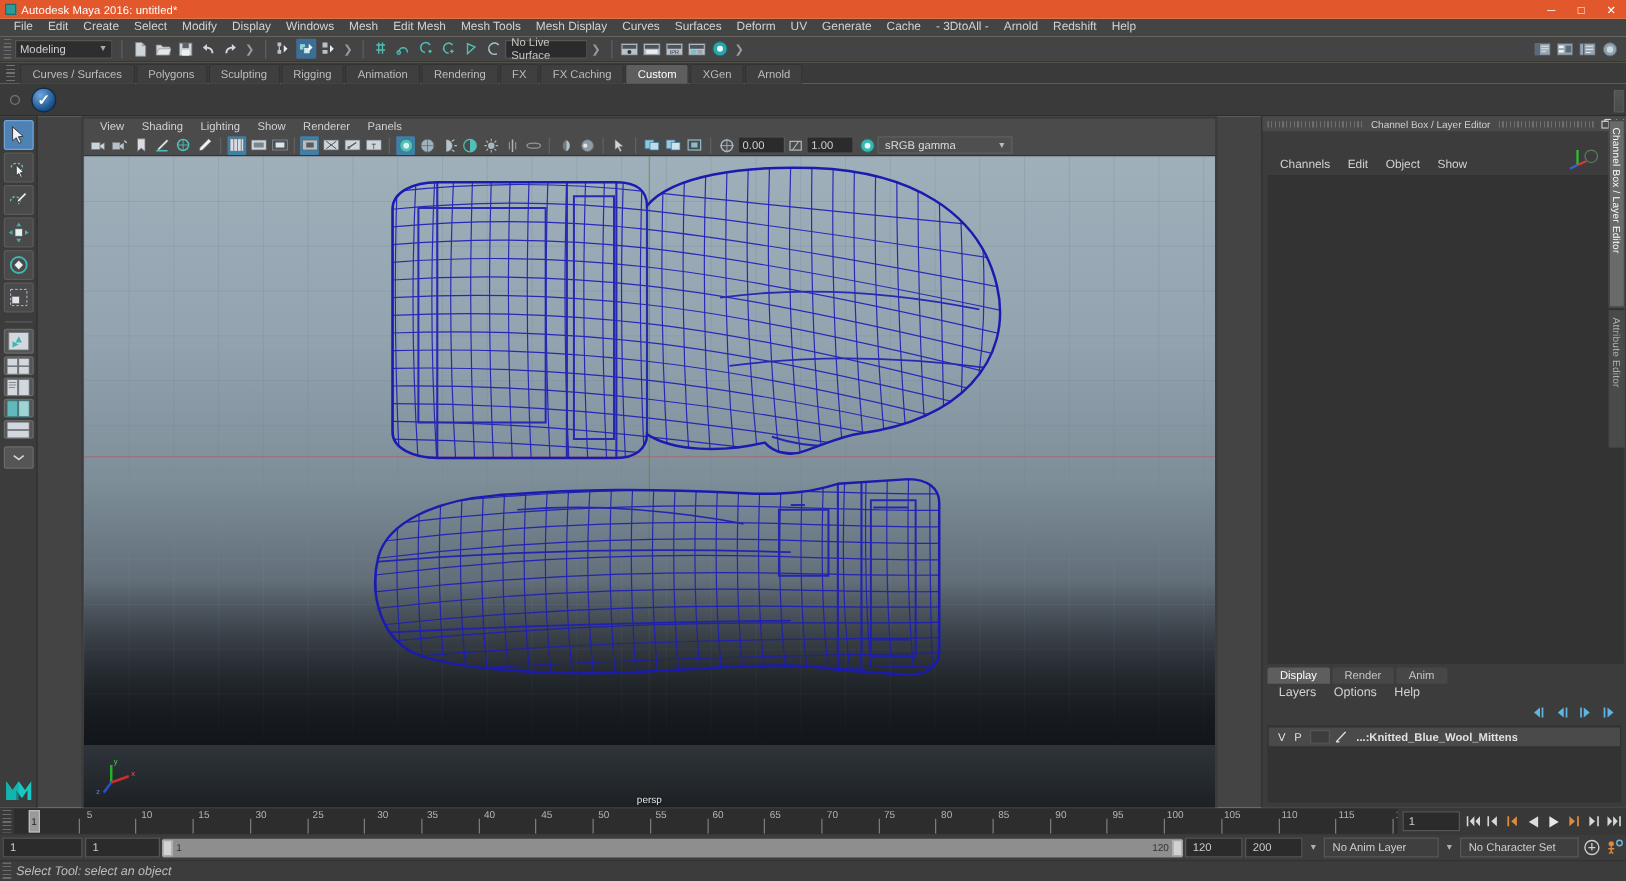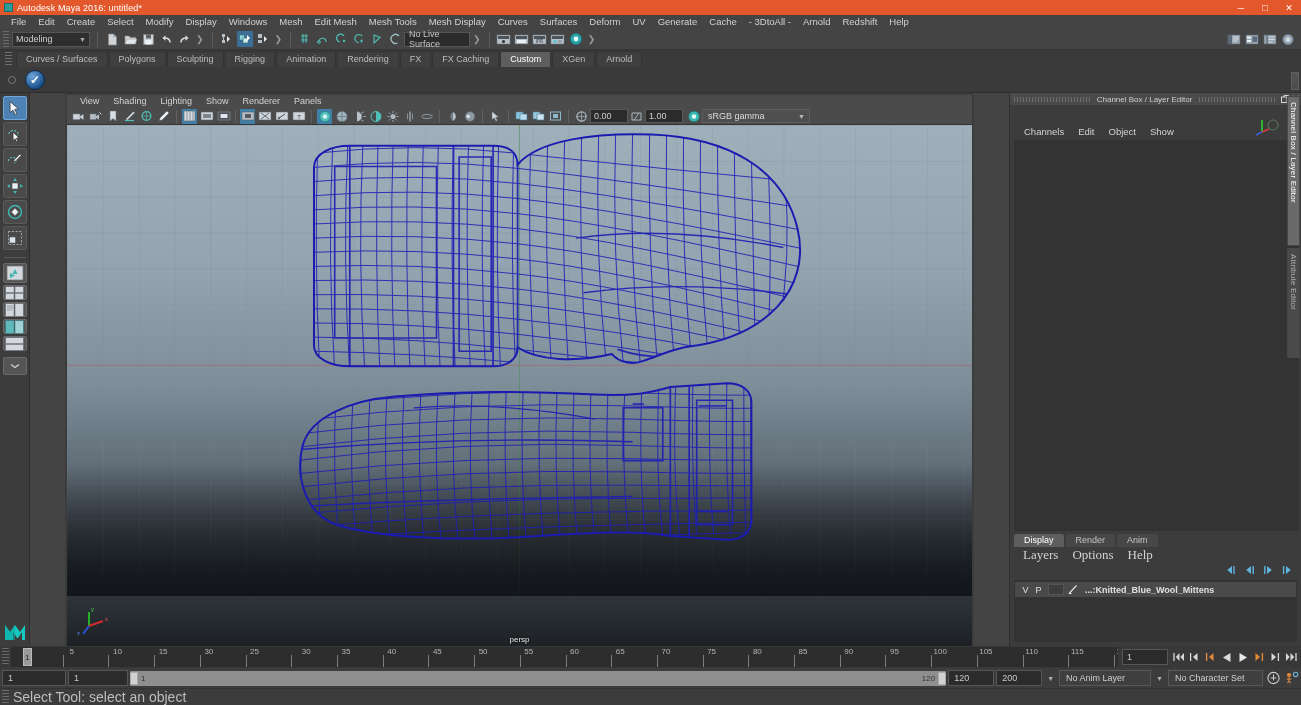--- a/index.html
+++ b/index.html
@@ -106,21 +106,21 @@
   .rp-menubar .menu-item{font-size:9.5px;padding:0 7px;line-height:17px;}
   .rp-cb{flex:1 1 auto;background:#333;margin:0 2px 2px 4px;min-height:0;}
   .rp-gizmo{position:absolute;right:22px;top:11px;width:26px;height:20px;}
 
   
   .le{flex:0 0 auto;background:#3c3c3c;display:flex;flex-direction:column;}
   .le-tabs{height:14px;display:flex;align-items:flex-end;padding-left:4px;flex:0 0 14px;}
   .le-tab{font-size:9px;color:#c5c5c5;padding:1px 10px 2px;background:#474747;border-radius:2px 2px 0 0;margin-right:2px;}
   .le-tab.sel{background:#5e5e5e;color:#fff;}
   .le-menubar{height:15px;display:flex;align-items:center;padding-left:6px;flex:0 0 15px;}
-  .le-menubar .menu-item{font-size:13px;padding:0 7px;line-height:15px;font-family:Liberation Serif, serif;}
+  .le-menubar .menu-item{font-size:10px;padding:0 7px;line-height:15px;}
   .le-toolrow{height:16px;display:flex;align-items:center;justify-content:flex-end;padding-right:8px;
      flex:0 0 16px;gap:8px;}
   .le-list{background:#333;margin:2px 4px 4px 4px;height:62px;padding-top:2px;}
   .le-row{height:15px;background:#4a4a4a;display:flex;align-items:center;font-size:9px;color:#e0e0e0;
      padding:0 4px;margin:0 1px;}
   .le-col{width:13px;text-align:center;}
   .le-swatch{width:16px;height:11px;background:#3d3d3d;border:1px solid #555;margin:0 3px;}
   .le-name{margin-left:6px;font-weight:bold;white-space:nowrap;overflow:hidden;}
 
   
@@ -153,21 +153,21 @@
   .cl-handle{width:7px;height:14px;background:repeating-linear-gradient(to bottom,#6a6a6a 0 1px,transparent 1px 3px);}
   .cl-mel{height:14px;background:#4e4e4e;border:1px solid #5e5e5e;font-size:9px;color:#e6e6e6;
      padding:0 6px;display:flex;align-items:center;}
   .cl-input{flex:1 1 auto;height:14px;background:#2b2b2b;border:1px solid #565656;}
   .cl-out{width:150px;height:14px;background:#3c3c3c;border:1px solid #4e4e4e;}
   .cl-icon{width:16px;height:15px;display:flex;align-items:center;justify-content:center;}
 
   
   .helpline{height:17px;background:#3c3c3c;display:flex;align-items:center;flex:0 0 17px;padding-left:2px;gap:4px;border-top:1px solid #333;}
   .hl-handle{width:7px;height:14px;background:repeating-linear-gradient(to bottom,#6a6a6a 0 1px,transparent 1px 3px);}
-  .hl-text{font-size:14px;color:#bdbdbd;}
+  .hl-text{font-size:10px;color:#bdbdbd;font-style:italic;}
 
   
   .vtabs{position:absolute;right:0;top:96px;width:16px;display:flex;flex-direction:column;align-items:center;}
   .vtab{writing-mode:vertical-rl;font-size:8px;color:#d0d0d0;background:#5a5a5a;padding:5px 1px;
      border:1px solid #474747;margin-bottom:2px;letter-spacing:.2px;}
   .vtab.sel{background:#6a6a6a;color:#fff;}
   .vtab.dim{background:#4a4a4a;color:#b0b0b0;}
   .vscrollmark{position:absolute;right:2px;top:72px;width:8px;height:18px;
      background:linear-gradient(#555,#4a4a4a);border:1px solid #5e5e5e;}
   svg{display:block;}

